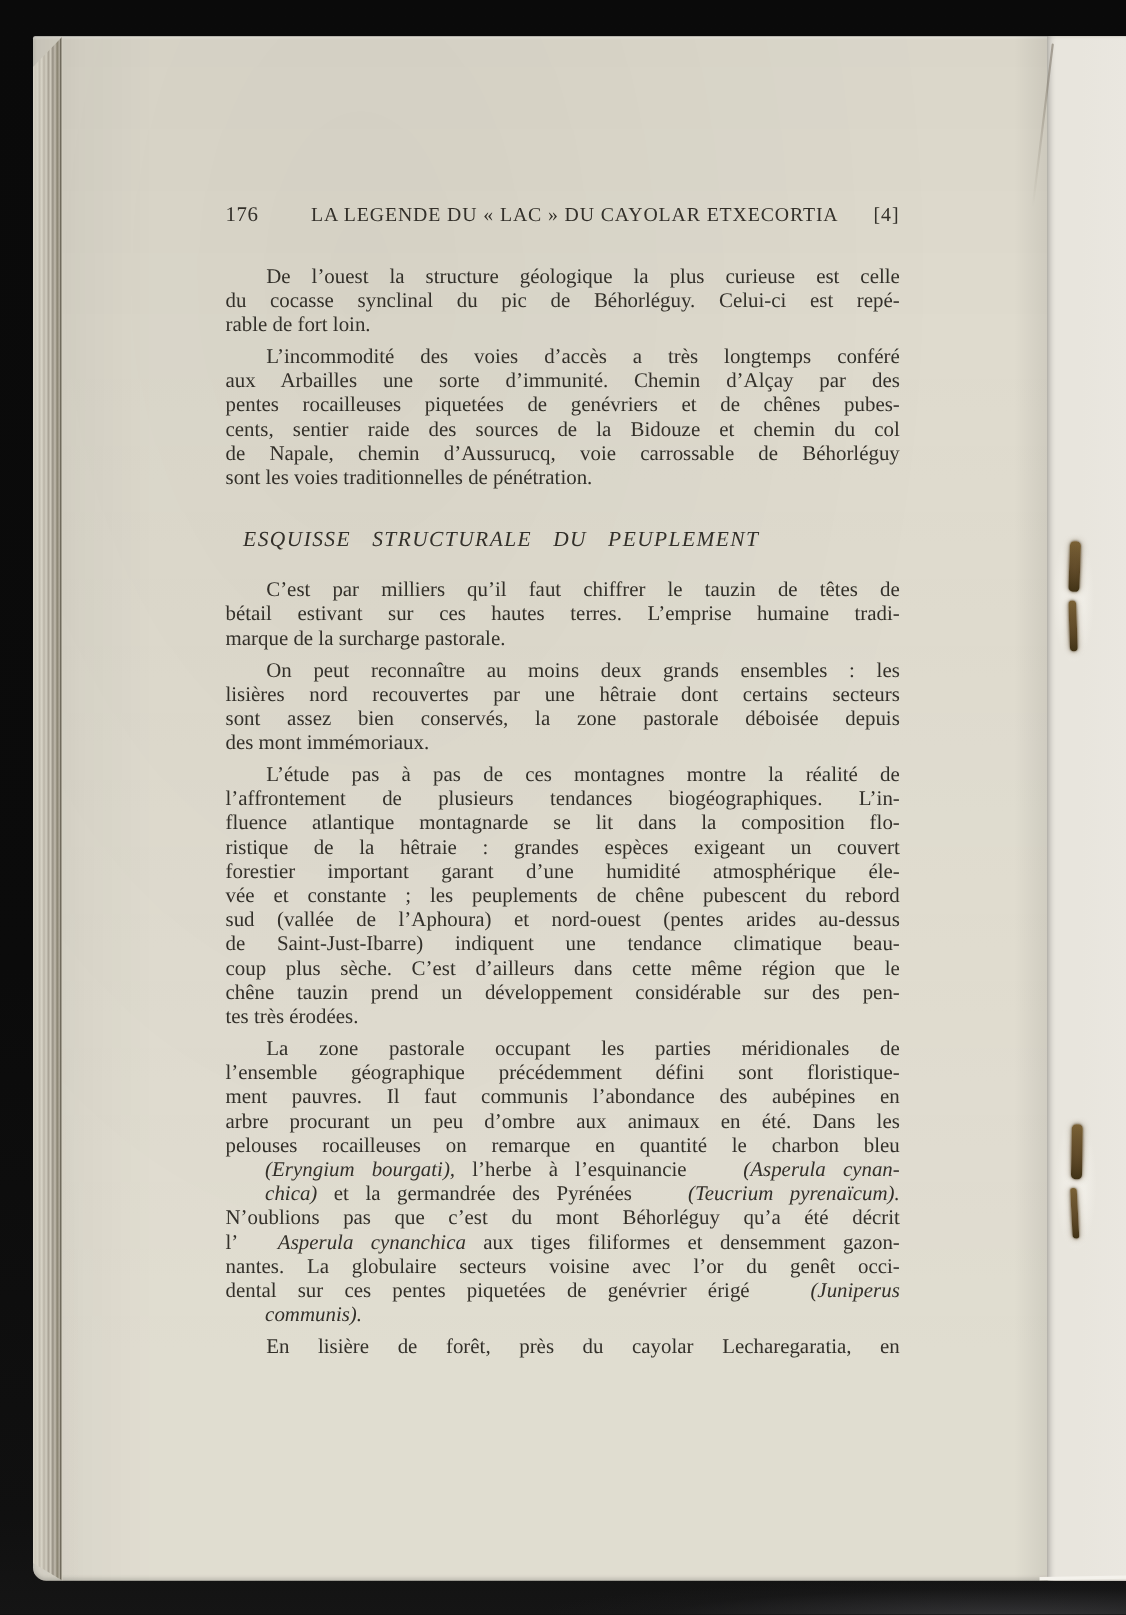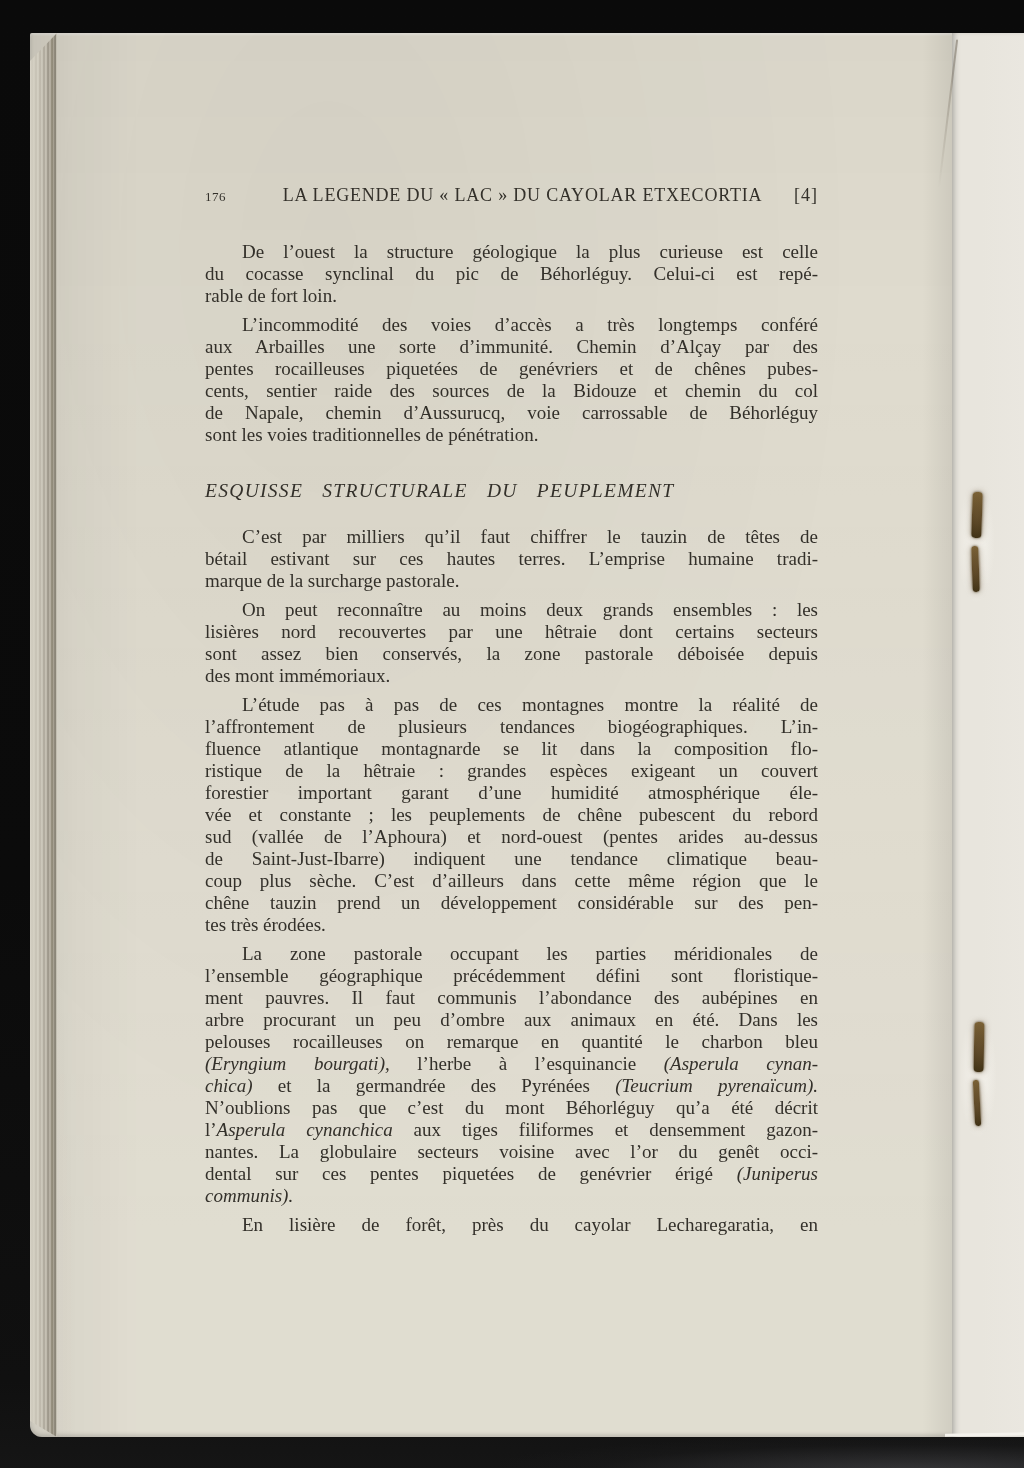--- a/index.html
+++ b/index.html
@@ -84,39 +84,39 @@
   
   .text-block {
     position: absolute; left: 175px; top: 0; width: 613px; height: 1404px;
     color: var(--ink, #33302a); z-index: 5;
   }
   .hdr {
     position: absolute; top: 152px; left: 0; width: 100%;
     display: flex; justify-content: space-between; align-items: baseline;
     font-size: 18px;
   }
-  .hdr .num { font-size: 13px; letter-spacing: 0.5px; }
+  .hdr .num { font-size: 19px; letter-spacing: 0.5px; }
   .hdr .title {
     position: absolute; left: 50%; transform: translateX(-50%);
     white-space: nowrap; letter-spacing: 0.8px; font-size: 18px; margin-left: 11px;
   }
   .hdr .folio { letter-spacing: 1px; }
   .body-text {
     position: absolute; top: 208px; left: 0; width: 100%;
     font-size: 19px; line-height: 22px;
   }
   .para { margin: 0 0 7px 0; }
   .line { display: block; text-align: justify; text-align-last: left; }
   .line.just { text-align-last: justify; }
   .line.ind { text-indent: 37px; }
-  .it { font-style: italic; }
+  .it { font-style: italic; margin-left: 36px; }
   .heading {
     font-style: italic; font-size: 19.5px; line-height: 22px;
     letter-spacing: 1.3px; word-spacing: 13px;
-    margin: 34px 0 24px 0;
+    margin: 34px 0 24px 16px;
   }
 </style>
 </head>
 <body>
 
 <div class="scene">
   <div class="floor-sheen"></div>
 
   <div class="page">
     <div class="edge-stack"></div>

